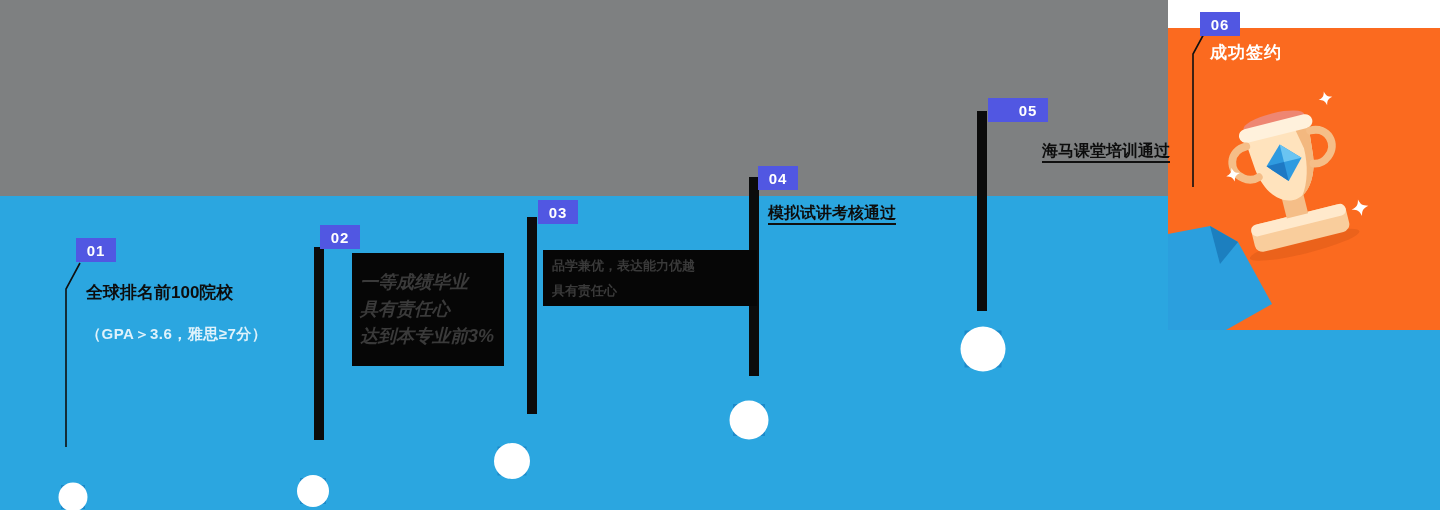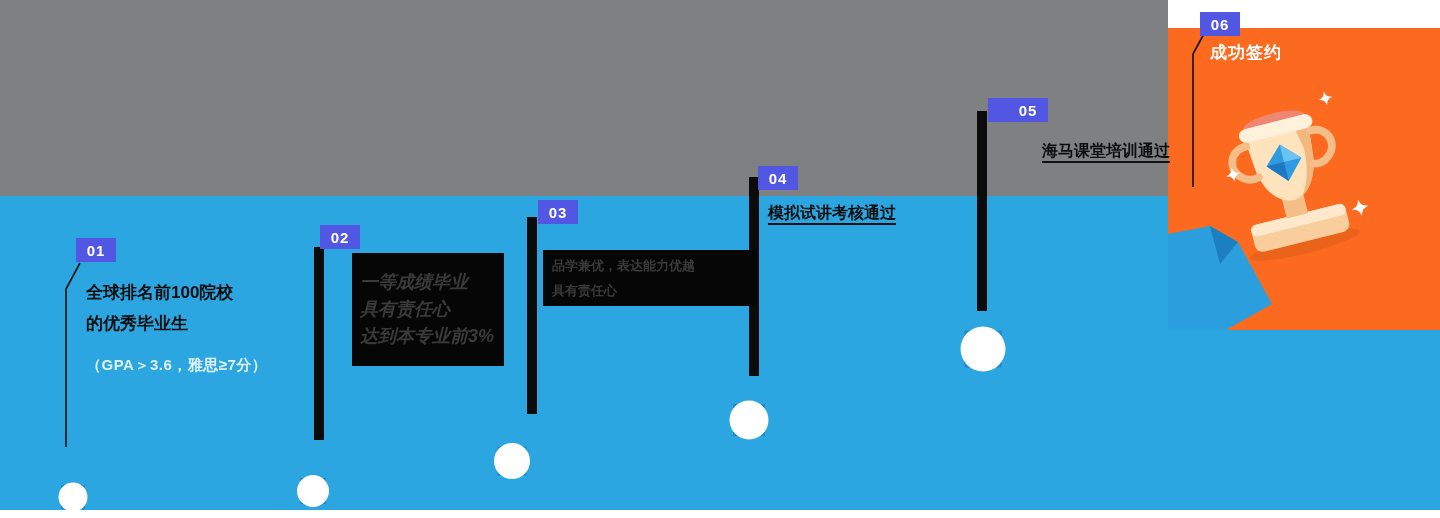--- a/index.html
+++ b/index.html
@@ -106,21 +106,20 @@
     <span class="sq" style="width:32px;height:32px;"></span>
     <span class="c" style="width:39px;height:39px;"></span>
   </div>
   <div class="marker" style="left:959px;top:325px;width:47px;height:47px;">
     <span class="sq" style="width:37px;height:37px;"></span>
     <span class="c" style="width:45px;height:45px;"></span>
   </div>
 
   <div class="txt" style="left:86px;top:277px;font-size:17px;line-height:31px;">
     <div>全球排名前100院校</div>
-    <div>的优秀毕业生</div>
     <div class="note">（GPA＞3.6，雅思≥7分）</div>
   </div>
 
   <div class="box" style="left:352px;top:253px;width:136px;font-size:18px;line-height:27px;padding:16px 8px;font-style:italic;">
     <div>一等成绩毕业</div>
     <div>具有责任心</div>
     <div>达到本专业前3%</div>
   </div>
 
   <div class="box" style="left:543px;top:250px;width:196px;font-size:13px;line-height:25px;padding:3px 9px;">

